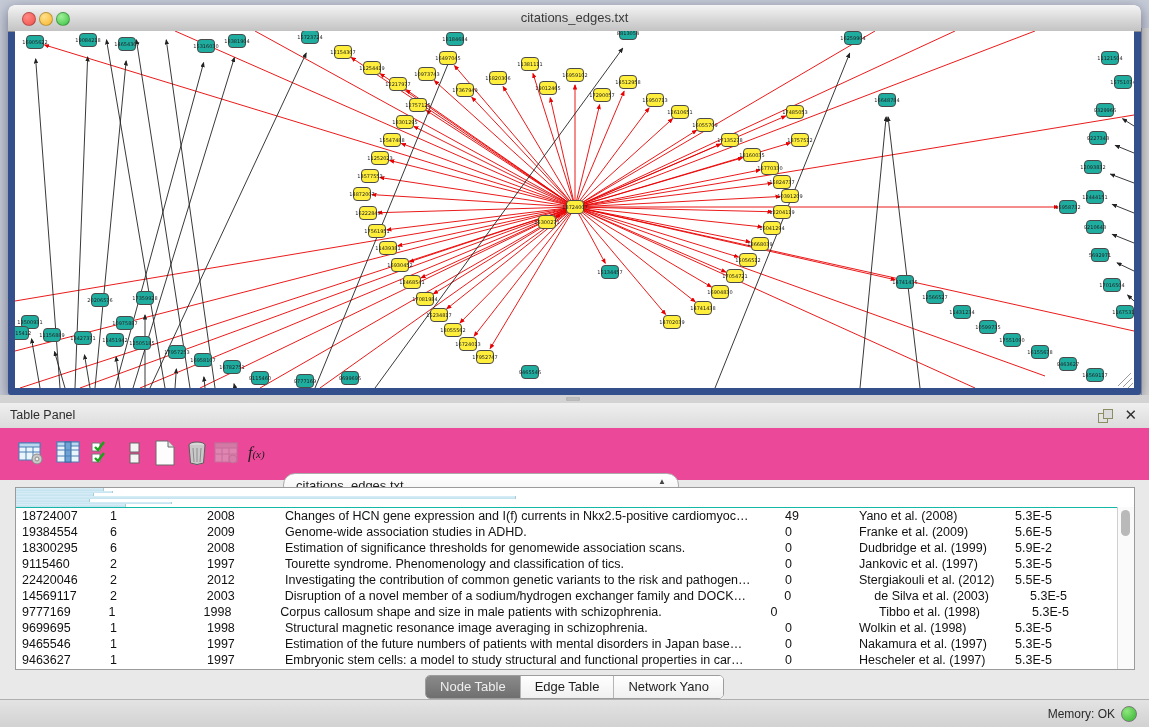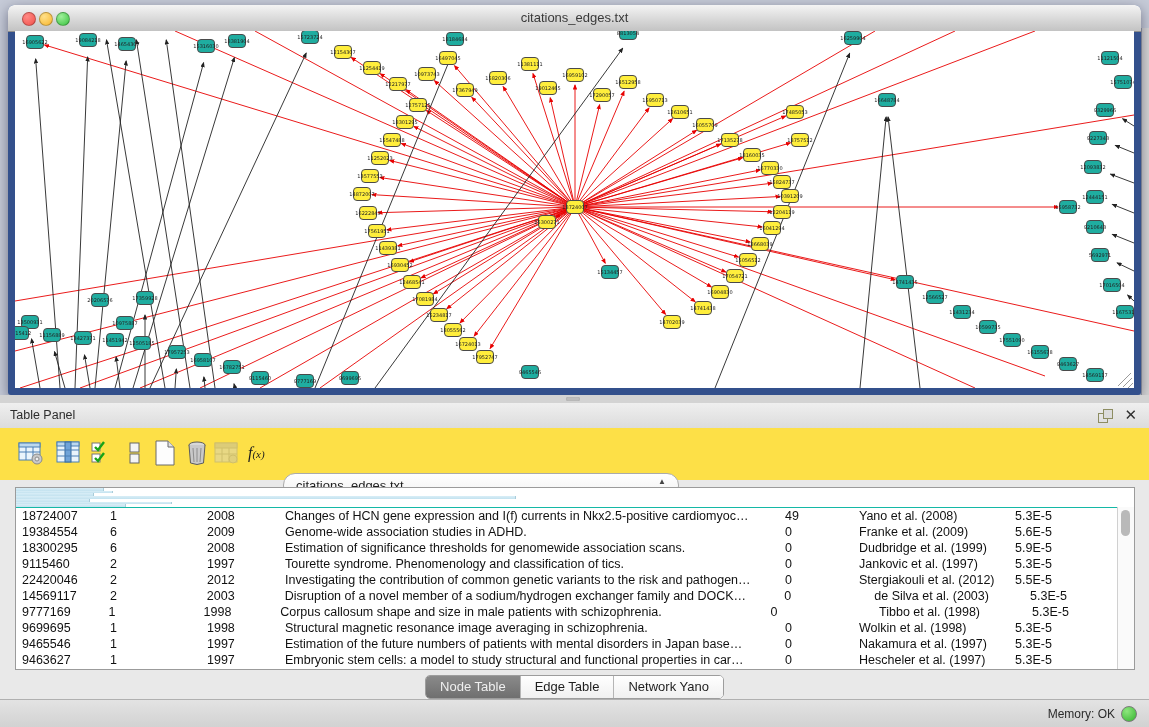--- a/index.html
+++ b/index.html
@@ -40,21 +40,21 @@
     position:absolute;left:0;top:0;right:0;height:25px;
     background:linear-gradient(#efefef,#dcdcdc);border-bottom:1px solid #c2c2c2;
   }
   .panel-title{position:absolute;left:10px;top:5px;font-size:12.5px;color:#2d2d2d;}
   .float-icon{position:absolute;right:38px;top:6px;width:13px;height:13px;}
   .float-icon .sq1{position:absolute;left:0;top:4px;width:8px;height:8px;border:1.5px solid #8d8d62;background:transparent;}
   .float-icon .sq2{position:absolute;left:5px;top:0;width:8px;height:8px;border:1.5px solid #8d8d62;background:#dcdcdc;}
   .close-x{position:absolute;right:12px;top:3px;font-size:15px;font-weight:bold;color:#2f2f2f;cursor:default;line-height:18px;}
 
   
-  .toolbar{position:absolute;left:0;top:25px;right:0;height:52px;background:#fde047;}
+  .toolbar{position:absolute;left:0;top:25px;right:0;height:52px;background:#ec4899;}
   .tb-icon{position:absolute;top:12px;width:26px;height:26px;}
   .tb-icon svg{display:block;}
   .fx{font-family:"Liberation Serif","DejaVu Serif",serif;font-style:italic;font-size:16px;color:#1c1c1c;top:16px;}
   .fx .small{font-size:11px;}
   .combo{
     position:absolute;left:283px;top:45px;width:396px;height:25px;
     background:linear-gradient(#ffffff,#f1f1f1);
     border:1px solid #ababab;border-radius:12px;
     font-size:13px;color:#1e1e1e;line-height:23px;padding-left:12px;box-sizing:border-box;
   }
@@ -709,21 +709,21 @@
           <div class="td" style="width: 156px;">Franke et al. (2009)</div>
           <div class="td" style="width: 110px;">5.6E-5</div>
         </div>
         <div class="trow">
           <div class="td" style="width: 88px;">18300295</div>
           <div class="td" style="width: 97px;">6</div>
           <div class="td" style="width: 78px;">2008</div>
           <div class="td" style="width: 500px;">Estimation of significance thresholds for genomewide association scans.</div>
           <div class="td" style="width: 74px;">0</div>
           <div class="td" style="width: 156px;">Dudbridge et al. (1999)</div>
-          <div class="td" style="width: 110px;">5.9E-5</div>
+          <div class="td" style="width: 110px;">5.9E-2</div>
         </div>
         <div class="trow">
           <div class="td" style="width: 88px;">9115460</div>
           <div class="td" style="width: 97px;">2</div>
           <div class="td" style="width: 78px;">1997</div>
           <div class="td" style="width: 500px;">Tourette syndrome. Phenomenology and classification of tics.</div>
           <div class="td" style="width: 74px;">0</div>
           <div class="td" style="width: 156px;">Jankovic et al. (1997)</div>
           <div class="td" style="width: 110px;">5.3E-5</div>
         </div>

